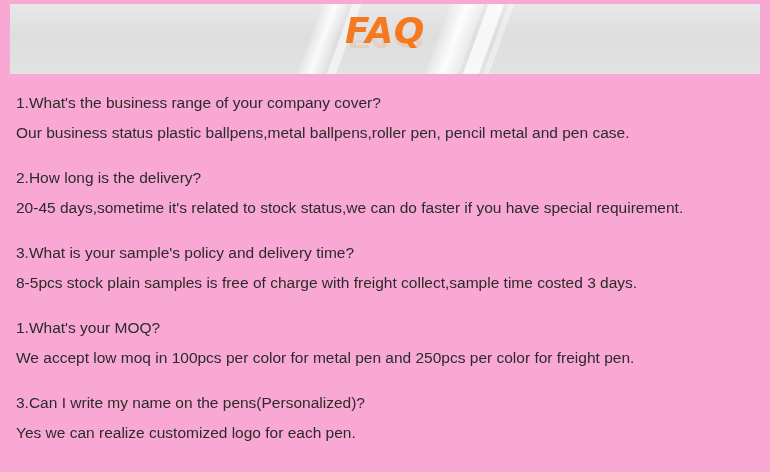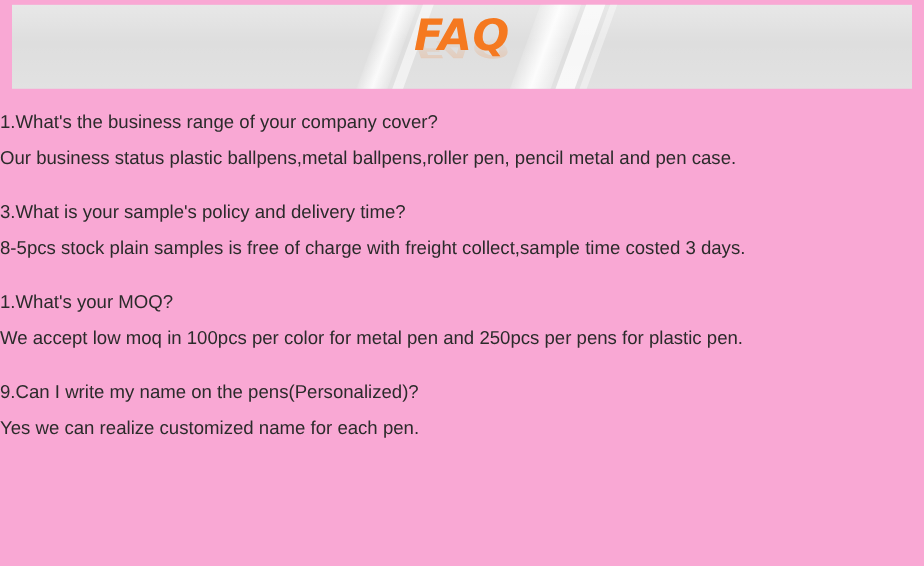--- a/index.html
+++ b/index.html
@@ -108,21 +108,21 @@
     transform-origin: top center;
     opacity: 0.22;
     margin-top: 1px;
     -webkit-mask-image: linear-gradient(to bottom, rgba(0,0,0,0.9), rgba(0,0,0,0));
     mask-image: linear-gradient(to bottom, rgba(0,0,0,0.9), rgba(0,0,0,0));
   }
 
   
   .faq-body {
     position: absolute;
-    left: 0;
+    left: 16px;
     top: 88px;
     right: 10px;
   }
 
   .faq-item {
     margin: 0 0 15px 0;
   }
 
   .faq-question,
   .faq-answer {
@@ -156,30 +156,34 @@
     </div>
   </div>
 
   <div class="faq-body">
 
     <div class="faq-item">
       <p class="faq-question">1.What's the business range of your company cover?</p>
       <p class="faq-answer">Our business status plastic ballpens,metal ballpens,roller pen, pencil metal and pen case.</p>
     </div>
 
+    <div class="faq-item">
+      <p class="faq-question">2.How long is the delivery?</p>
+      <p class="faq-answer">20-45 days,sometime it's related to stock status,we can do faster if you have special requirement.</p>
+    </div>
 
     <div class="faq-item">
       <p class="faq-question">3.What is your sample's policy and delivery time?</p>
       <p class="faq-answer">8-5pcs stock plain samples is free of charge with freight collect,sample time costed 3 days.</p>
     </div>
 
     <div class="faq-item">
       <p class="faq-question">1.What's your MOQ?</p>
-      <p class="faq-answer">We accept low moq in 100pcs per color for metal pen and 250pcs per pens for plastic pen.</p>
+      <p class="faq-answer">We accept low moq in 100pcs per color for metal pen and 250pcs per color for freight pen.</p>
     </div>
 
     <div class="faq-item">
-      <p class="faq-question">9.Can I write my name on the pens(Personalized)?</p>
-      <p class="faq-answer">Yes we can realize customized name for each pen.</p>
+      <p class="faq-question">3.Can I write my name on the pens(Personalized)?</p>
+      <p class="faq-answer">Yes we can realize customized logo for each pen.</p>
     </div>
 
   </div>
 </div>
 
 </body></html>

